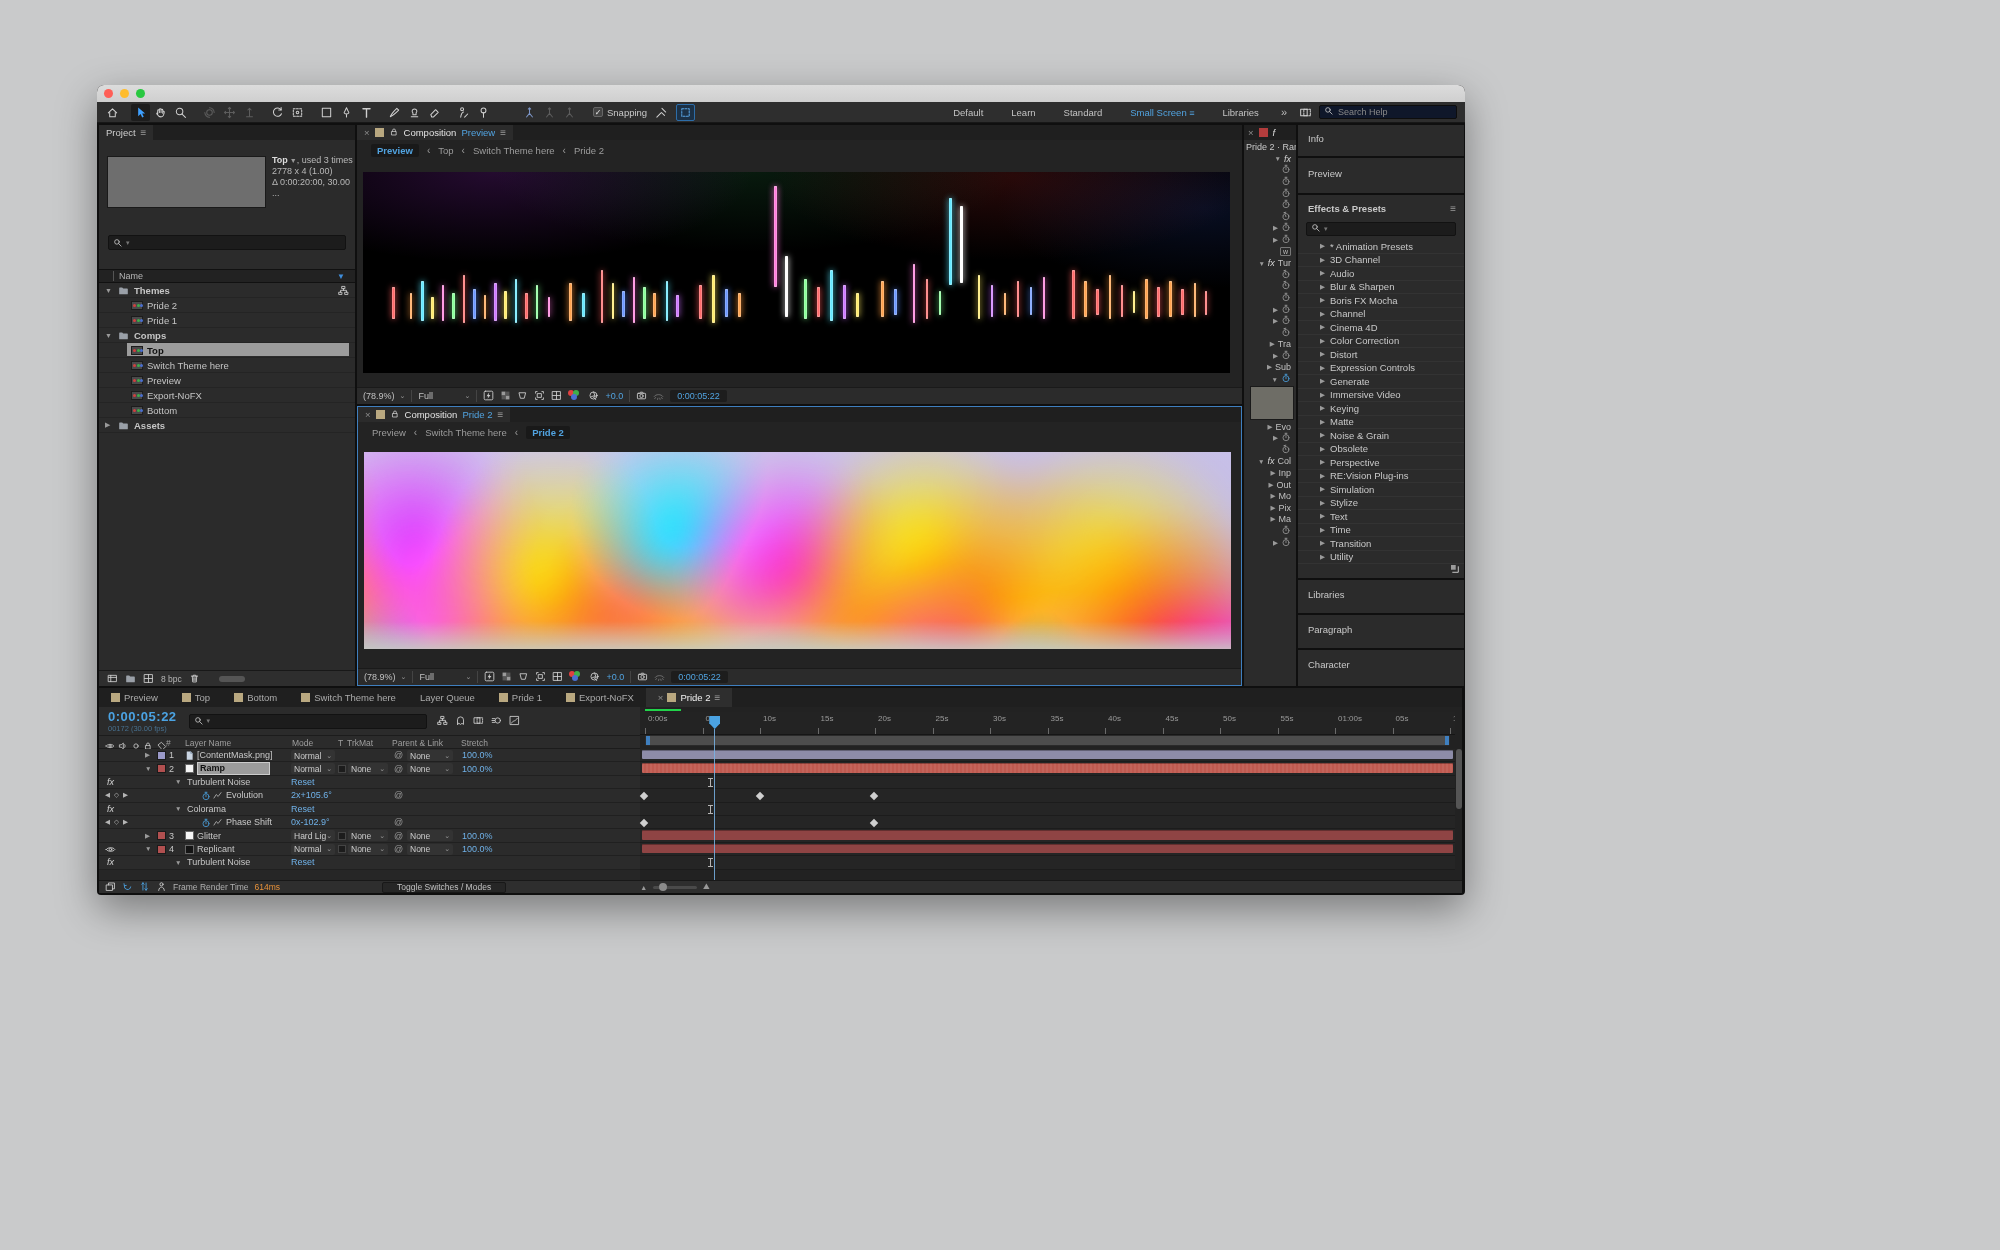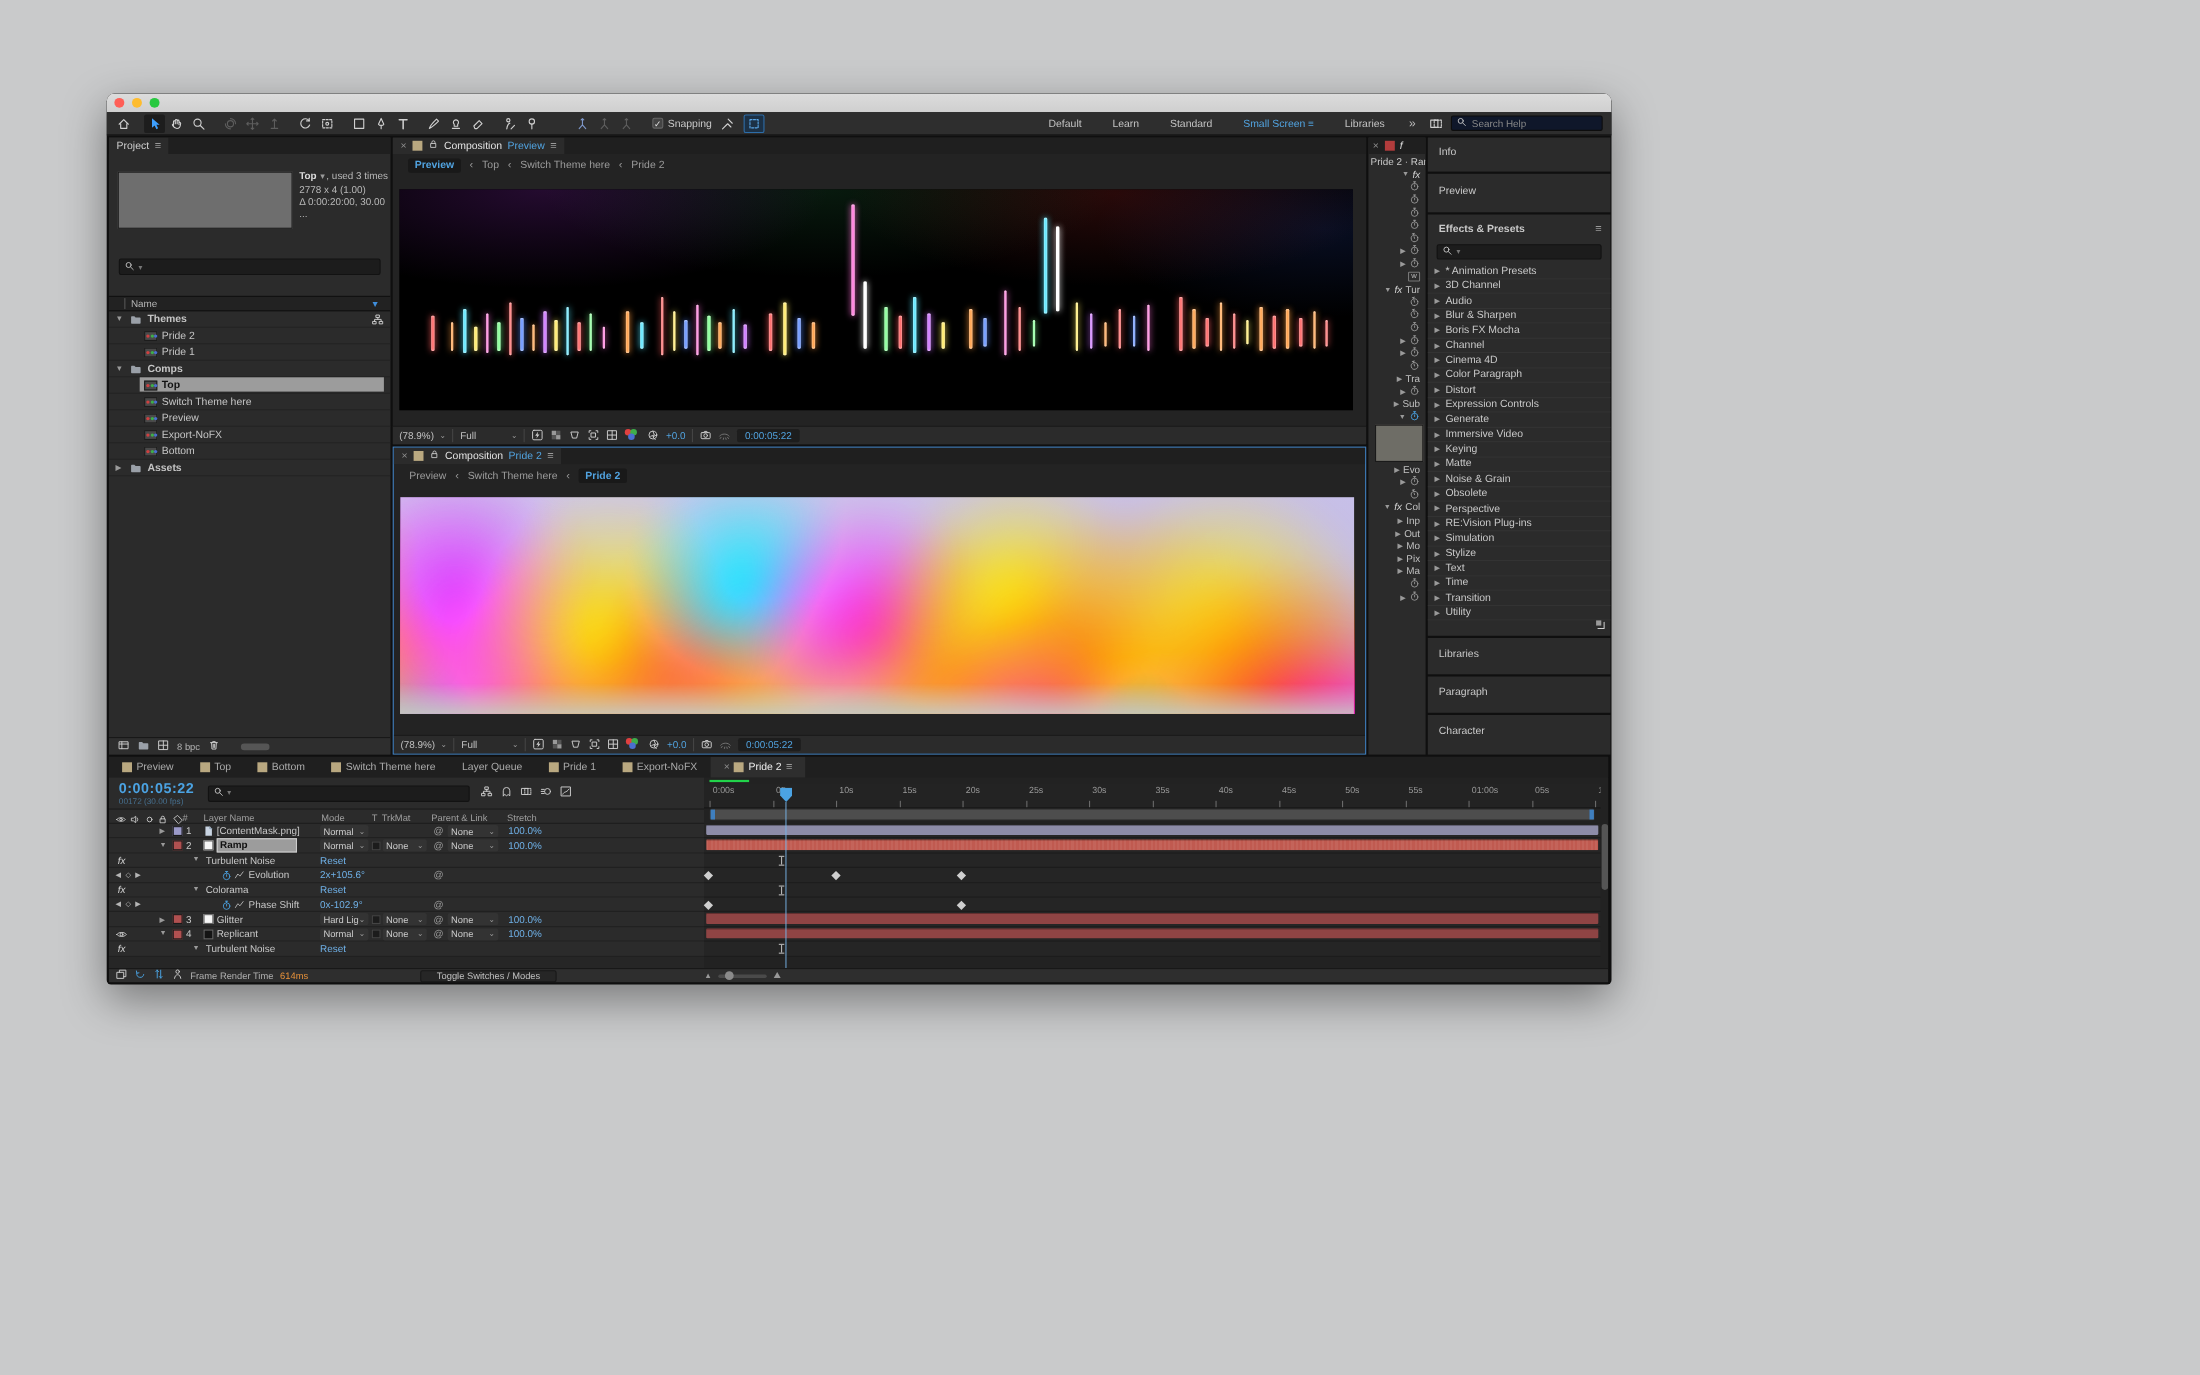--- a/index.html
+++ b/index.html
@@ -25,21 +25,21 @@
 .treerow { position:relative; height:15px; display:flex; align-items:center; font-size:9.5px; color:#c5c5c5; border-bottom:1px solid #242424; }
 .compicon { width:12px; height:9px; background:#4a4a4a; border:1px solid #1c1c1c; position:relative; flex:none; }
 .compicon i { position:absolute; width:3px; height:3px; border-radius:50%; }
 .chev { color:#9a9a9a; font-size:8px; }
 .crumb { font-size:9.5px; color:#9c9c9c; display:flex; align-items:center; gap:8px; }
 .pill { background:#191919; border-radius:2px; padding:1px 6px; }
 .vfooter { position:absolute; left:0; right:0; height:17px; background:#2b2b2b; border-top:1px solid #1a1a1a; display:flex; align-items:center; font-size:9px; color:#c0c0c0; gap:6px; padding:0 6px; }
 .vficon svg { width:11px; height:11px; }
 .vfbox { display:flex; align-items:center; gap:2px; }
 .tcbox { background:#1d1d1d; border-radius:2px; padding:1px 7px; color:#51a3e0; }
-.eprow { height:13.5px; display:flex; align-items:center; font-size:9.5px; color:#c9c9c9; gap:5px; padding-left:6px; border-bottom:1px solid #333; }
+.eprow { height:13.5px; display:flex; align-items:center; font-size:9.5px; color:#c9c9c9; gap:5px; padding-left:22px; border-bottom:1px solid #333; }
 .rp-tab { background:#2b2b2b; position:absolute; left:0; right:0; font-size:9.5px; color:#c9c9c9; }
 .ecrow { height:11.6px; display:flex; align-items:center; justify-content:flex-end; gap:3px; font-size:9px; color:#c0c0c0; padding-right:5px; }
 .sw svg { width:10px; height:10px; }
 .tab2 { display:flex; align-items:center; gap:4px; font-size:9.5px; color:#ababab; padding:0 12px; height:19px; }
 .tab2.active { background:#2e2e2e; color:#f0f0f0; }
 .tansq { width:9px; height:9px; background:#b9a880; flex:none; }
 .tlrow { position:absolute; left:0; width:541px; height:13.4px; display:flex; align-items:center; font-size:9px; color:#c7c7c7; border-bottom:1px solid #202020; background:#2b2b2b; }
 .lane { position:absolute; left:541px; right:7px; height:13.4px; border-bottom:1px solid #1c1c1c; background:#252525; }
 .ddown { display:flex; align-items:center; justify-content:space-between; background:#333; border-radius:2px; height:11px; padding:0 3px; font-size:8.5px; color:#ccc; }
 .key { position:absolute; width:6px; height:6px; background:#cfcfcf; transform:rotate(45deg); top:3.5px; }
@@ -816,21 +816,21 @@
           <div class="eprow">
             <span class="chev" style="font-size: 6.5px;">▶</span>
             <span>Channel</span>
           </div>
           <div class="eprow">
             <span class="chev" style="font-size: 6.5px;">▶</span>
             <span>Cinema 4D</span>
           </div>
           <div class="eprow">
             <span class="chev" style="font-size: 6.5px;">▶</span>
-            <span>Color Paragraph</span>
+            <span>Color Correction</span>
           </div>
           <div class="eprow">
             <span class="chev" style="font-size: 6.5px;">▶</span>
             <span>Distort</span>
           </div>
           <div class="eprow">
             <span class="chev" style="font-size: 6.5px;">▶</span>
             <span>Expression Controls</span>
           </div>
           <div class="eprow">

